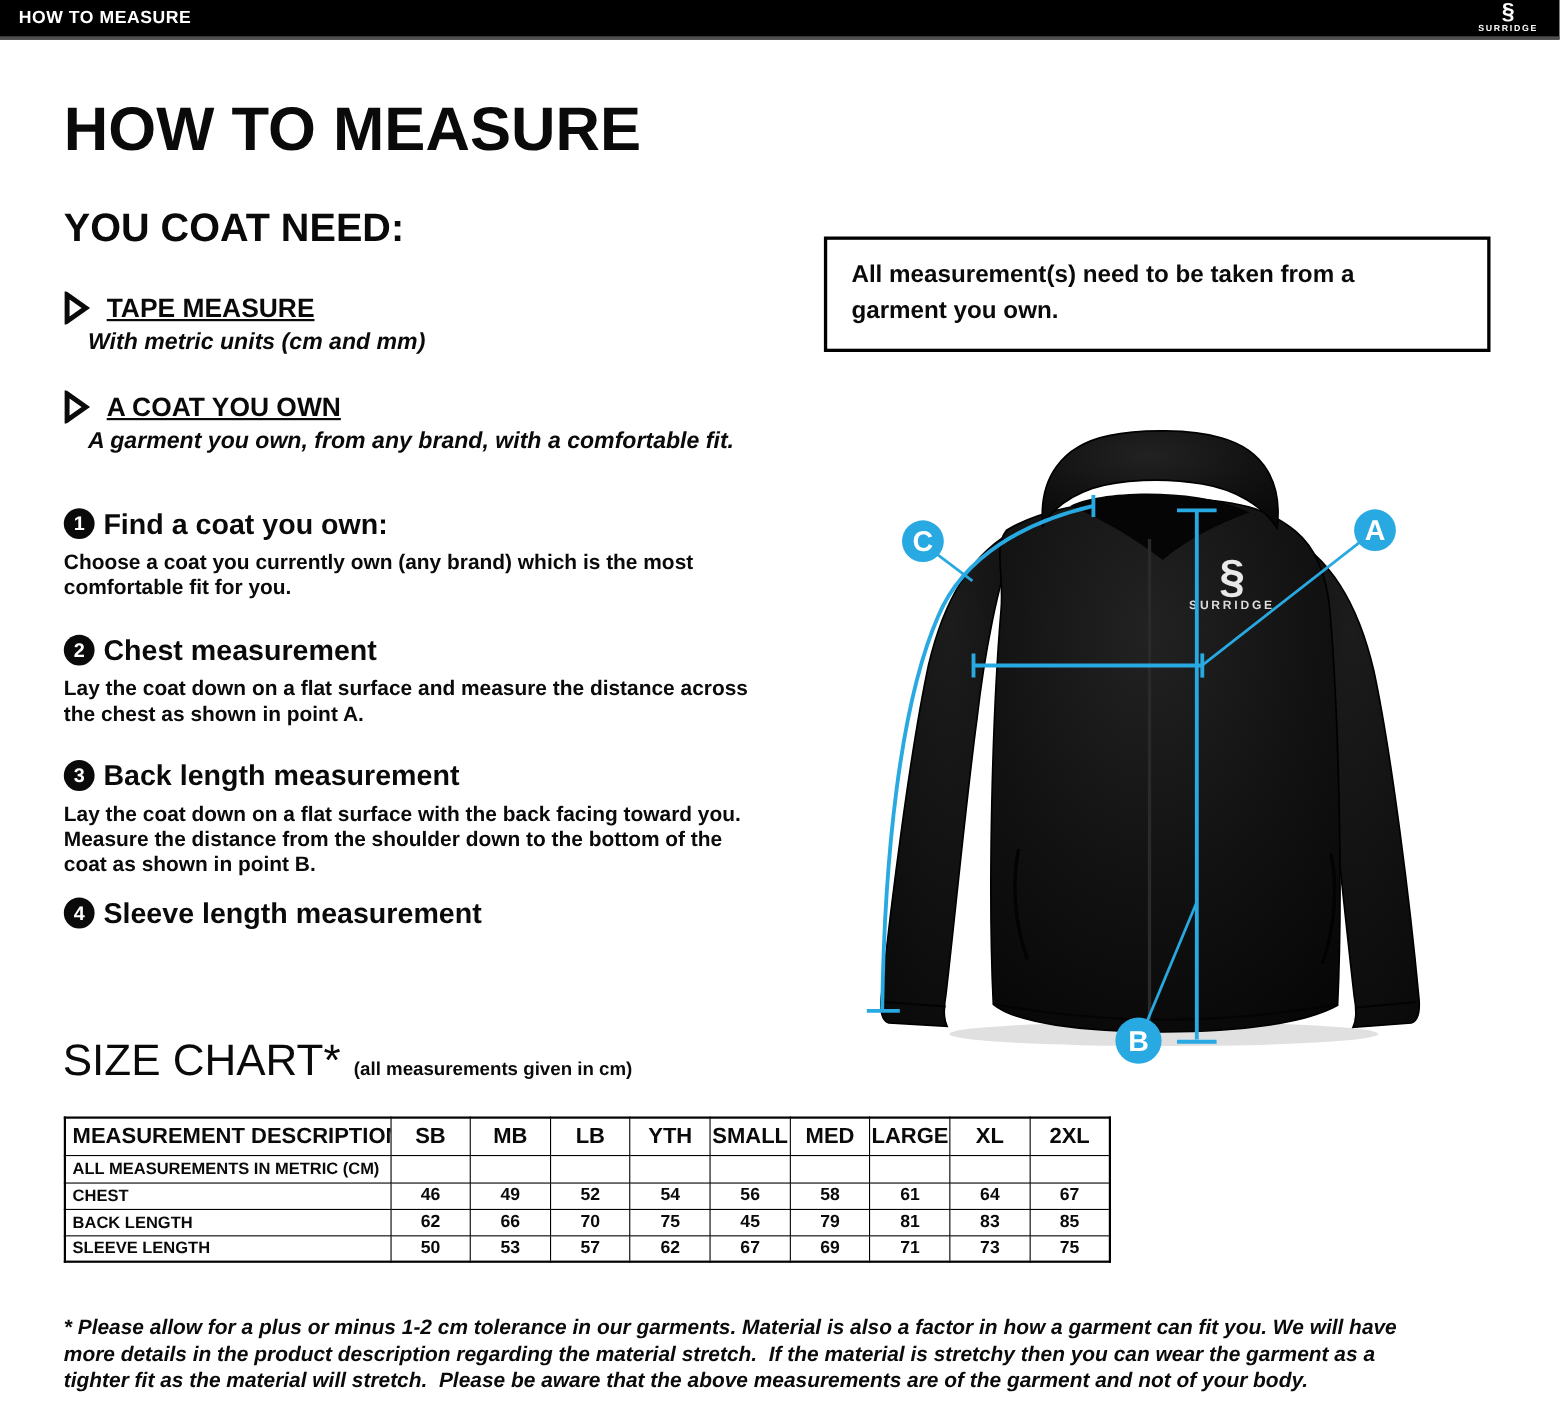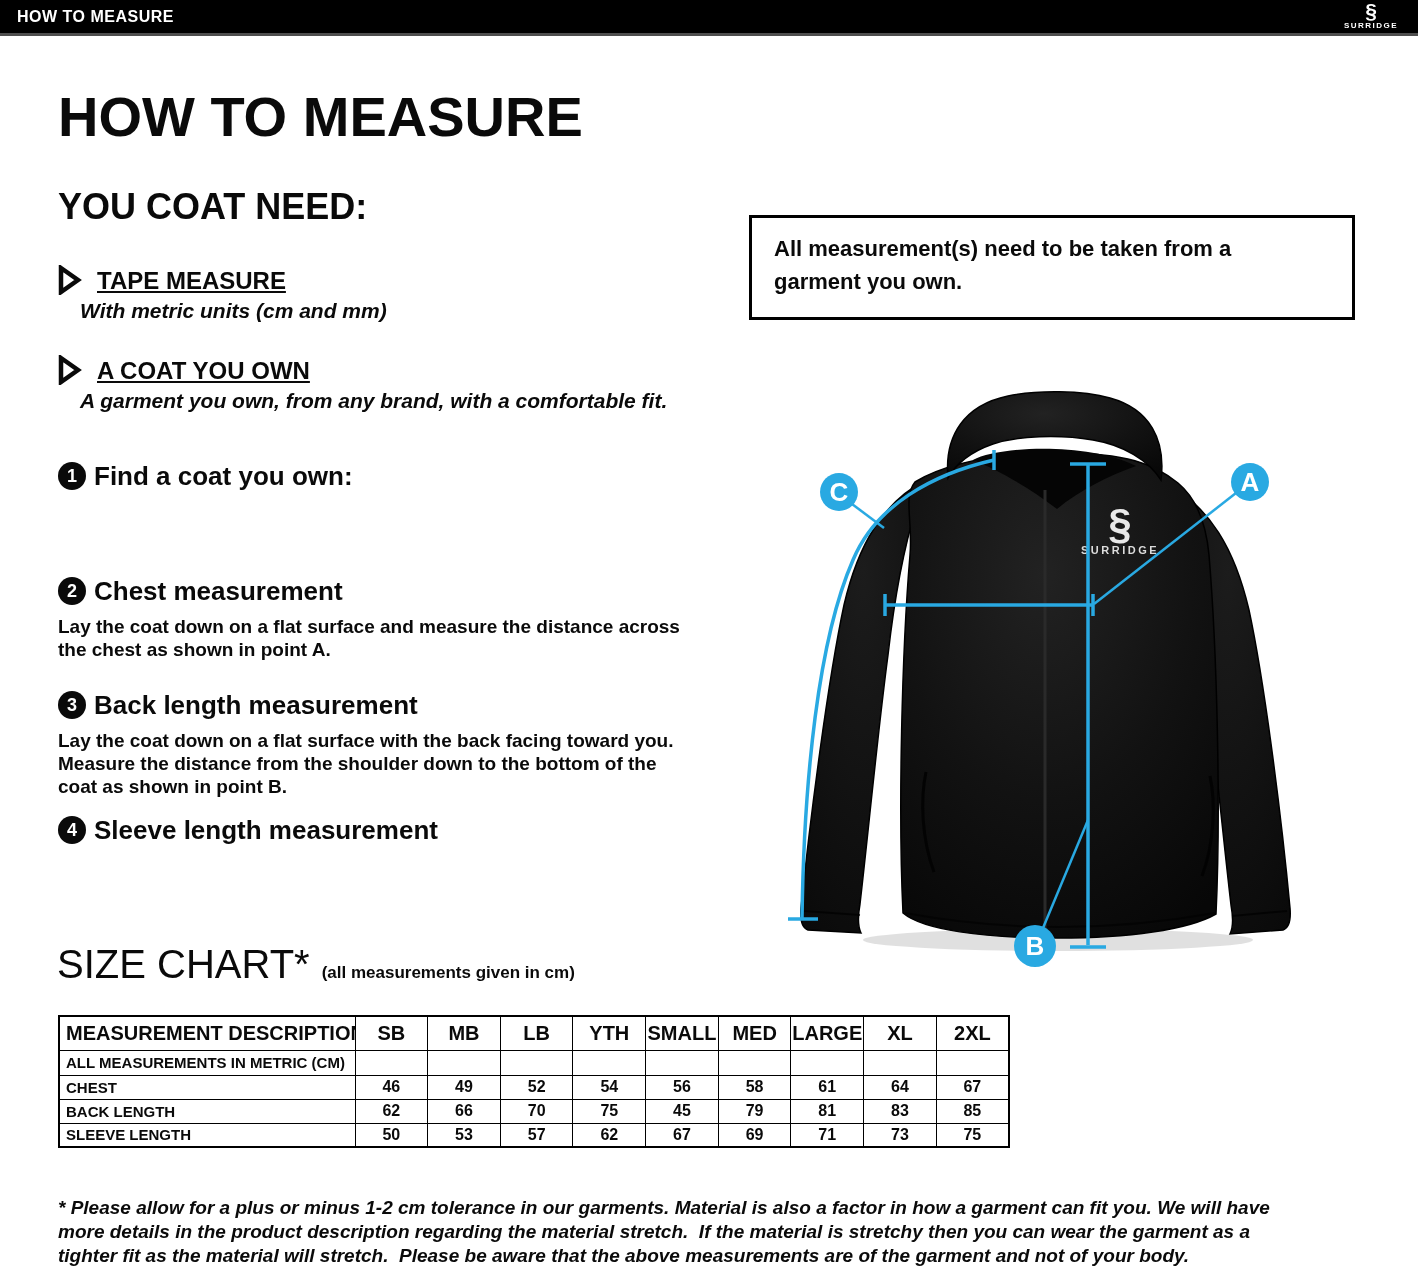--- a/index.html
+++ b/index.html
@@ -79,20 +79,22 @@
   <div class="need-desc" style="top:299px;">With metric units (cm and mm)</div>
 
   <svg class="tri" style="top:355px;" viewBox="0 0 24 30">
     <polygon points="3,3 20,15 3,27" fill="#fff" stroke="#0a0a0a" stroke-width="4.5" stroke-linejoin="miter"></polygon>
   </svg>
   <div class="need-label" style="top:357px;">A COAT YOU OWN</div>
   <div class="need-desc" style="top:389px;">A garment you own, from any brand, with a comfortable fit.</div>
 
   <div class="step-circle" style="top:462px;">1</div>
   <div class="step-title" style="top:461px;">Find a coat you own:</div>
+  <div class="step-body" style="top:500px;">Choose a coat you currently own (any brand) which is the most
+comfortable fit for you.</div>
 
   <div class="step-circle" style="top:577px;">2</div>
   <div class="step-title" style="top:576px;">Chest measurement</div>
   <div class="step-body" style="top:615px;">Lay the coat down on a flat surface and measure the distance across
 the chest as shown in point A.</div>
 
   <div class="step-circle" style="top:691px;">3</div>
   <div class="step-title" style="top:690px;">Back length measurement</div>
   <div class="step-body" style="top:729px;">Lay the coat down on a flat surface with the back facing toward you.
 Measure the distance from the shoulder down to the bottom of the

